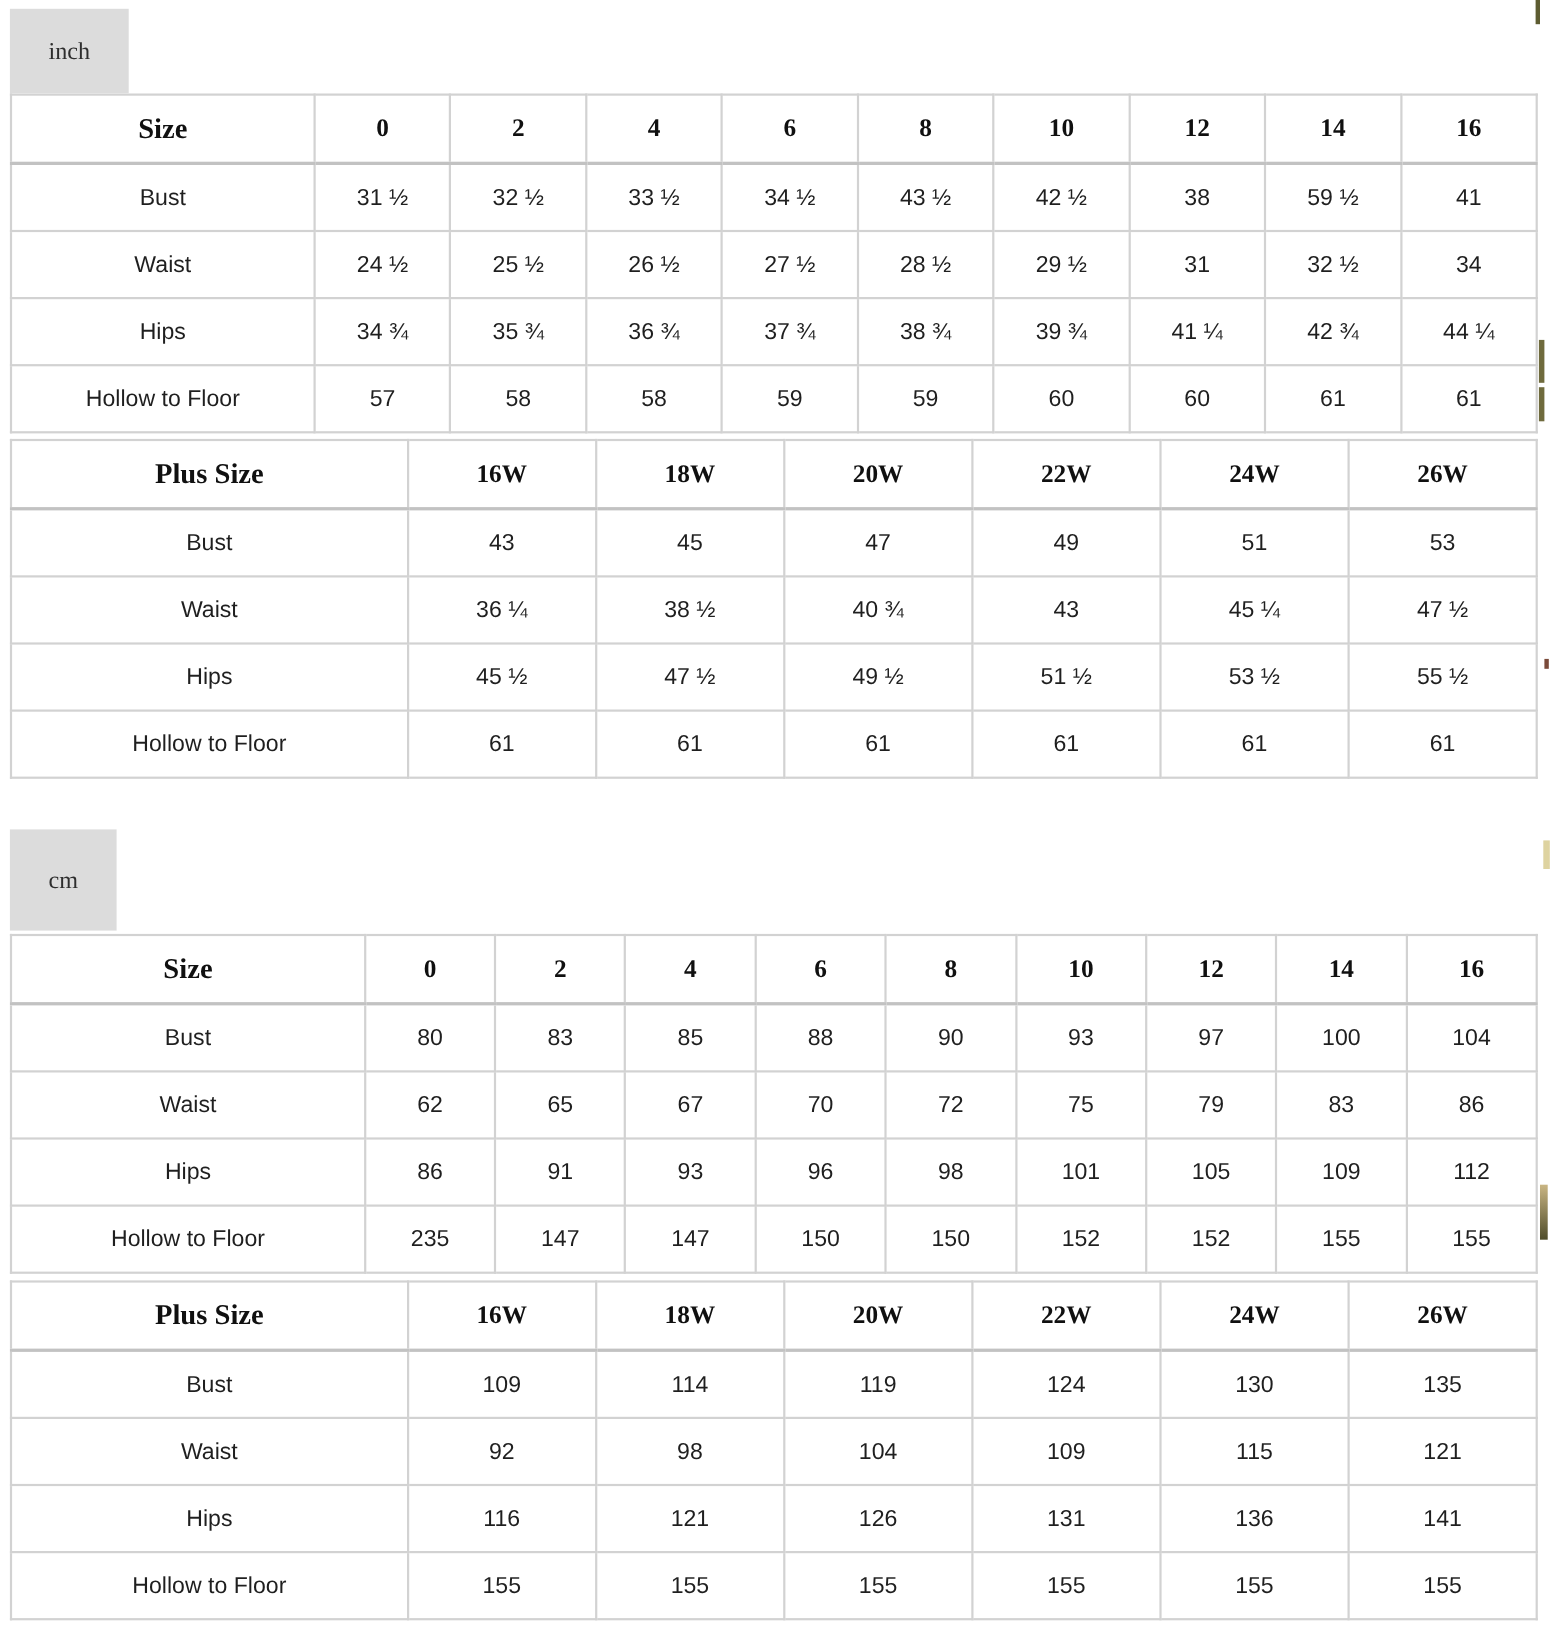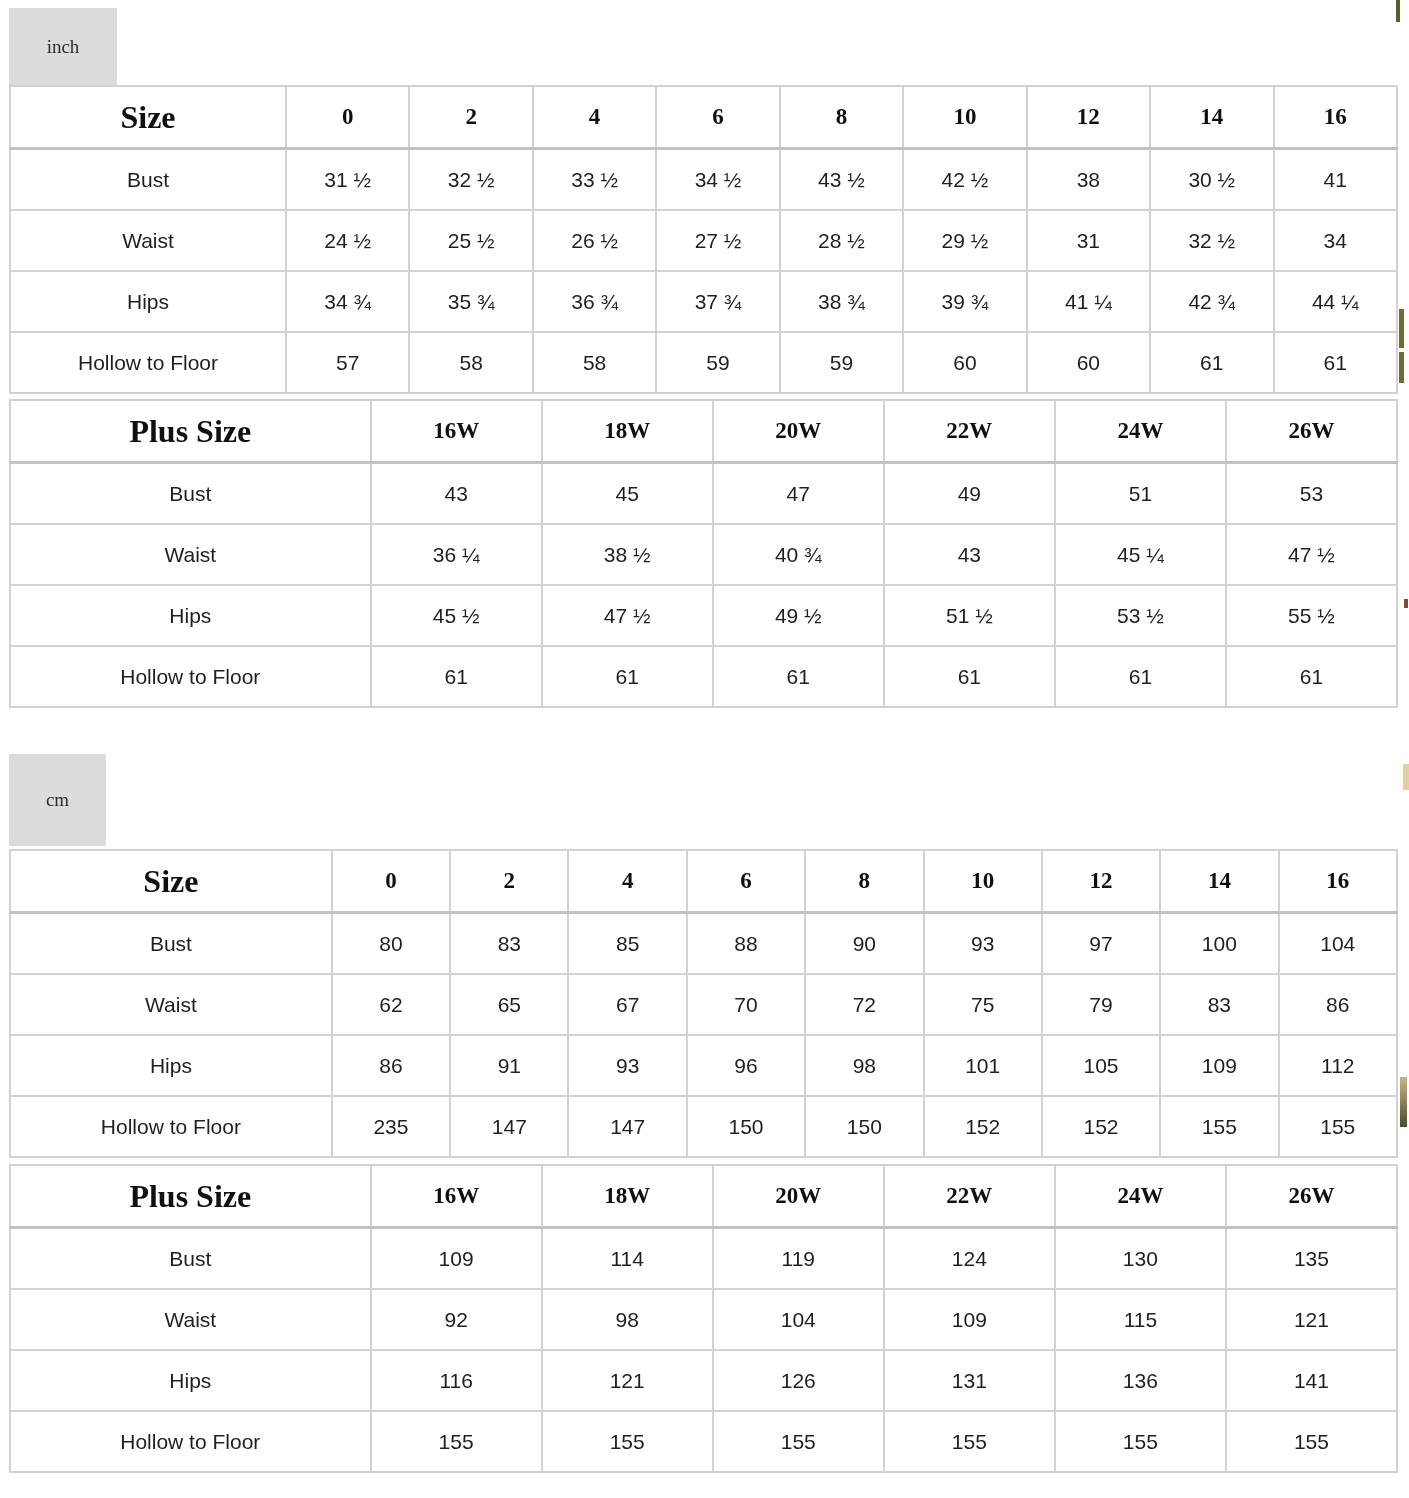--- a/index.html
+++ b/index.html
@@ -21,21 +21,21 @@
 
   .unit-tab {
     background: #dcdcdc;
     width: 108px;
     height: 77px;
     margin-left: 9px;
     display: flex;
     align-items: center;
     justify-content: center;
     font-family: "Liberation Serif", serif;
-    font-size: 19px;
+    font-size: 22px;
     color: #2e2e2e;
   }
   .section-cm .unit-tab {
     width: 97px;
     height: 92px;
     margin-bottom: 3px;
   }
 
   table.size-table {
     border-collapse: collapse;
@@ -58,21 +58,21 @@
   }
   .size-table thead th {
     font-family: "Liberation Serif", serif;
     font-weight: bold;
     font-size: 23px;
     color: #101010;
     height: 60px;
     border-bottom: 3px solid #c2c2c2;
   }
   .size-table thead th:first-child {
-    font-size: 32px;
+    font-size: 26px;
   }
   .plus-table { margin-top: 5px; }
   .section-cm .plus-table { margin-top: 6px; }
 
   .edge-artifact { position: absolute; }
   #artifact-1 { left: 1396px; top: 0;      width: 4px; height: 22px; background: #5d5c31; }
   #artifact-2 { left: 1399px; top: 309px;  width: 5px; height: 39px; background: #6f6b3d; }
   #artifact-3 { left: 1399px; top: 352px;  width: 5px; height: 31px; background: #6f6b3d; }
   #artifact-4 { left: 1404px; top: 599px;  width: 4px; height: 9px;  background: #7a4a3a; }
   #artifact-5 { left: 1403px; top: 764px;  width: 6px; height: 26px; background: #ded3a0; }
@@ -113,21 +113,21 @@
       <tbody>
         <tr>
           <th>Bust</th>
           <td>31 ½</td>
           <td>32 ½</td>
           <td>33 ½</td>
           <td>34 ½</td>
           <td>43 ½</td>
           <td>42 ½</td>
           <td>38</td>
-          <td>30 ½</td>
+          <td>59 ½</td>
           <td>41</td>
         </tr>
         <tr>
           <th>Waist</th>
           <td>24 ½</td>
           <td>25 ½</td>
           <td>26 ½</td>
           <td>27 ½</td>
           <td>28 ½</td>
           <td>29 ½</td>

